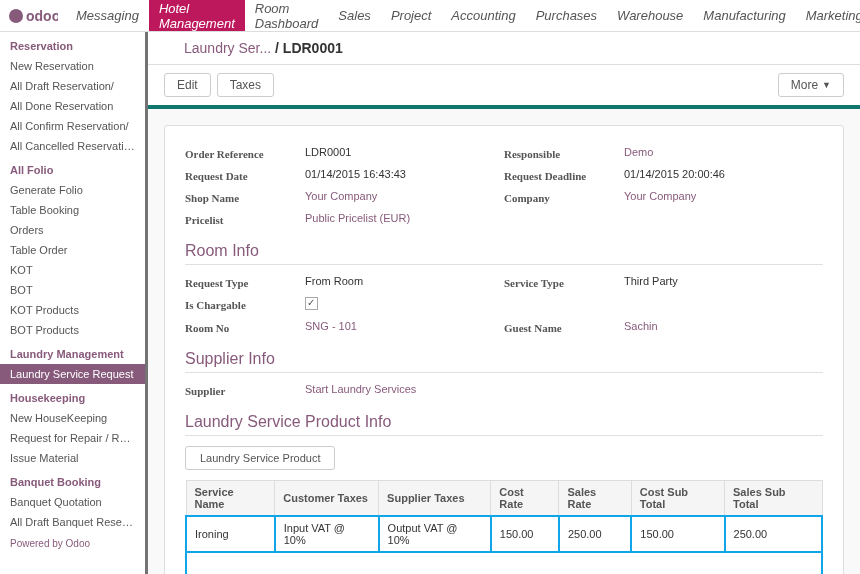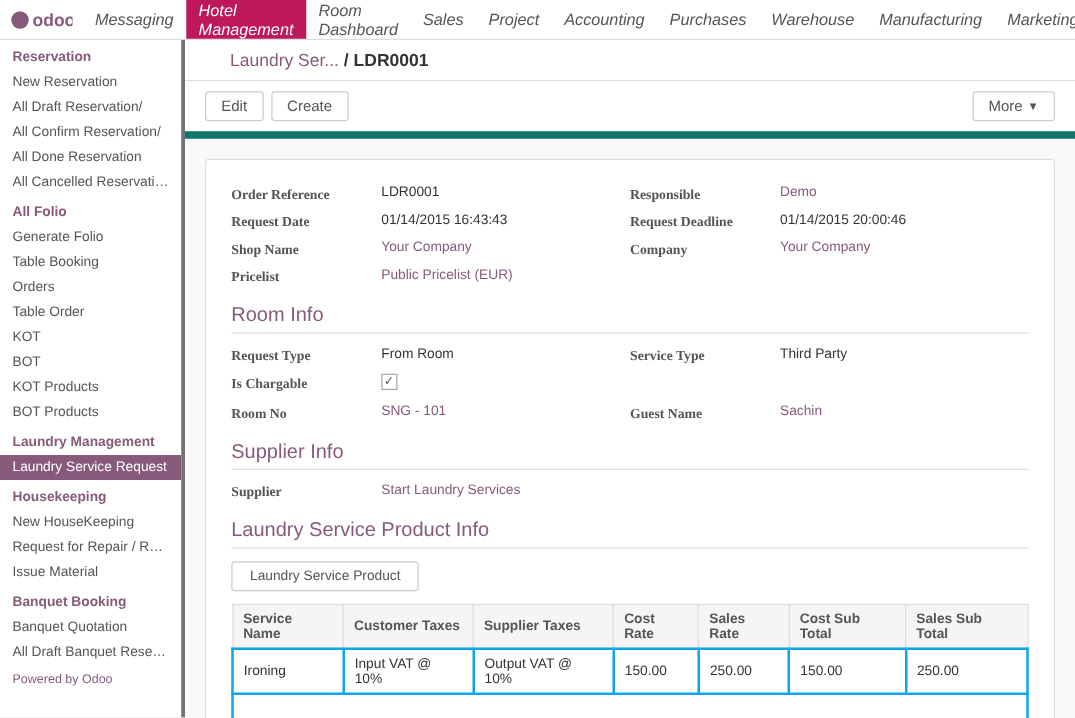--- a/index.html
+++ b/index.html
@@ -24,21 +24,21 @@
     
     .main-content { flex: 1; overflow-y: auto; background: #f9f9f9; }
 
     
     .page-header { background: #fff; padding: 8px 16px; border-bottom: 1px solid #ddd; display: flex; align-items: center; justify-content: space-between; }
     .breadcrumb { font-size: 14px; color: #555; }
     .breadcrumb a { color: #875a7b; text-decoration: none; margin-left: 20px; }
     .breadcrumb span { color: #333; font-weight: bold; }
 
     
-    .toolbar { background: #fff; padding: 8px 16px; border-bottom: 6px solid #0f766e; display: flex; align-items: flex-start; gap: 6px; }
+    .toolbar { background: #fff; padding: 8px 16px; border-bottom: 4px solid #0f766e; display: flex; align-items: flex-start; gap: 6px; }
     .btn { padding: 4px 12px; border: 1px solid #ccc; border-radius: 3px; background: #fff; font-size: 12px; cursor: pointer; color: #555; }
     .btn-more { display: flex; align-items: center; gap: 4px; }
     .btn-more::after { content: '▼'; font-size: 9px; }
 
     
     .form-container { margin: 16px; background: #fff; border: 1px solid #ddd; border-radius: 3px; padding: 20px; }
 
     .form-row { display: flex; margin-bottom: 8px; }
     .form-row-col { flex: 1; display: flex; align-items: flex-start; gap: 0; }
     .form-label { width: 120px; font-weight: bold; font-size: 11px; color: #555; padding-top: 2px; flex-shrink: 0; font-family: Liberation Serif, serif; }
@@ -82,22 +82,22 @@
 
 </div>
 
 <div class="layout">
 
   <div class="sidebar">
 
     <div class="sidebar-section-title">Reservation</div>
     <div class="sidebar-item">New Reservation</div>
     <div class="sidebar-item">All Draft Reservation/</div>
+    <div class="sidebar-item">All Done Reservation</div>
     <div class="sidebar-item">All Confirm Reservation/</div>
-    <div class="sidebar-item">All Done Reservation</div>
     <div class="sidebar-item">All Cancelled Reservation</div>
 
     <div class="sidebar-section-title">All Folio</div>
     <div class="sidebar-item">Generate Folio</div>
 
     <div class="sidebar-item">Table Booking</div>
     <div class="sidebar-item">Orders</div>
     <div class="sidebar-item">Table Order</div>
     <div class="sidebar-item">KOT</div>
     <div class="sidebar-item">BOT</div>
@@ -126,21 +126,21 @@
     <div class="page-header">
       <div class="breadcrumb">
         <a>Laundry Ser...</a>
         <span> / </span>
         <span>LDR0001</span>
       </div>
     </div>
 
     <div class="toolbar">
       <button class="btn">Edit</button>
-      <button class="btn">Create</button>
+      <button class="btn">Taxes</button>
       <div style="flex:1;"></div>
       <button class="btn btn-more">More</button>
     </div>
 
     <div class="form-container">
 
       
       <div class="form-row">
         <div class="form-row-col">
           <div class="form-label">Order Reference</div>

